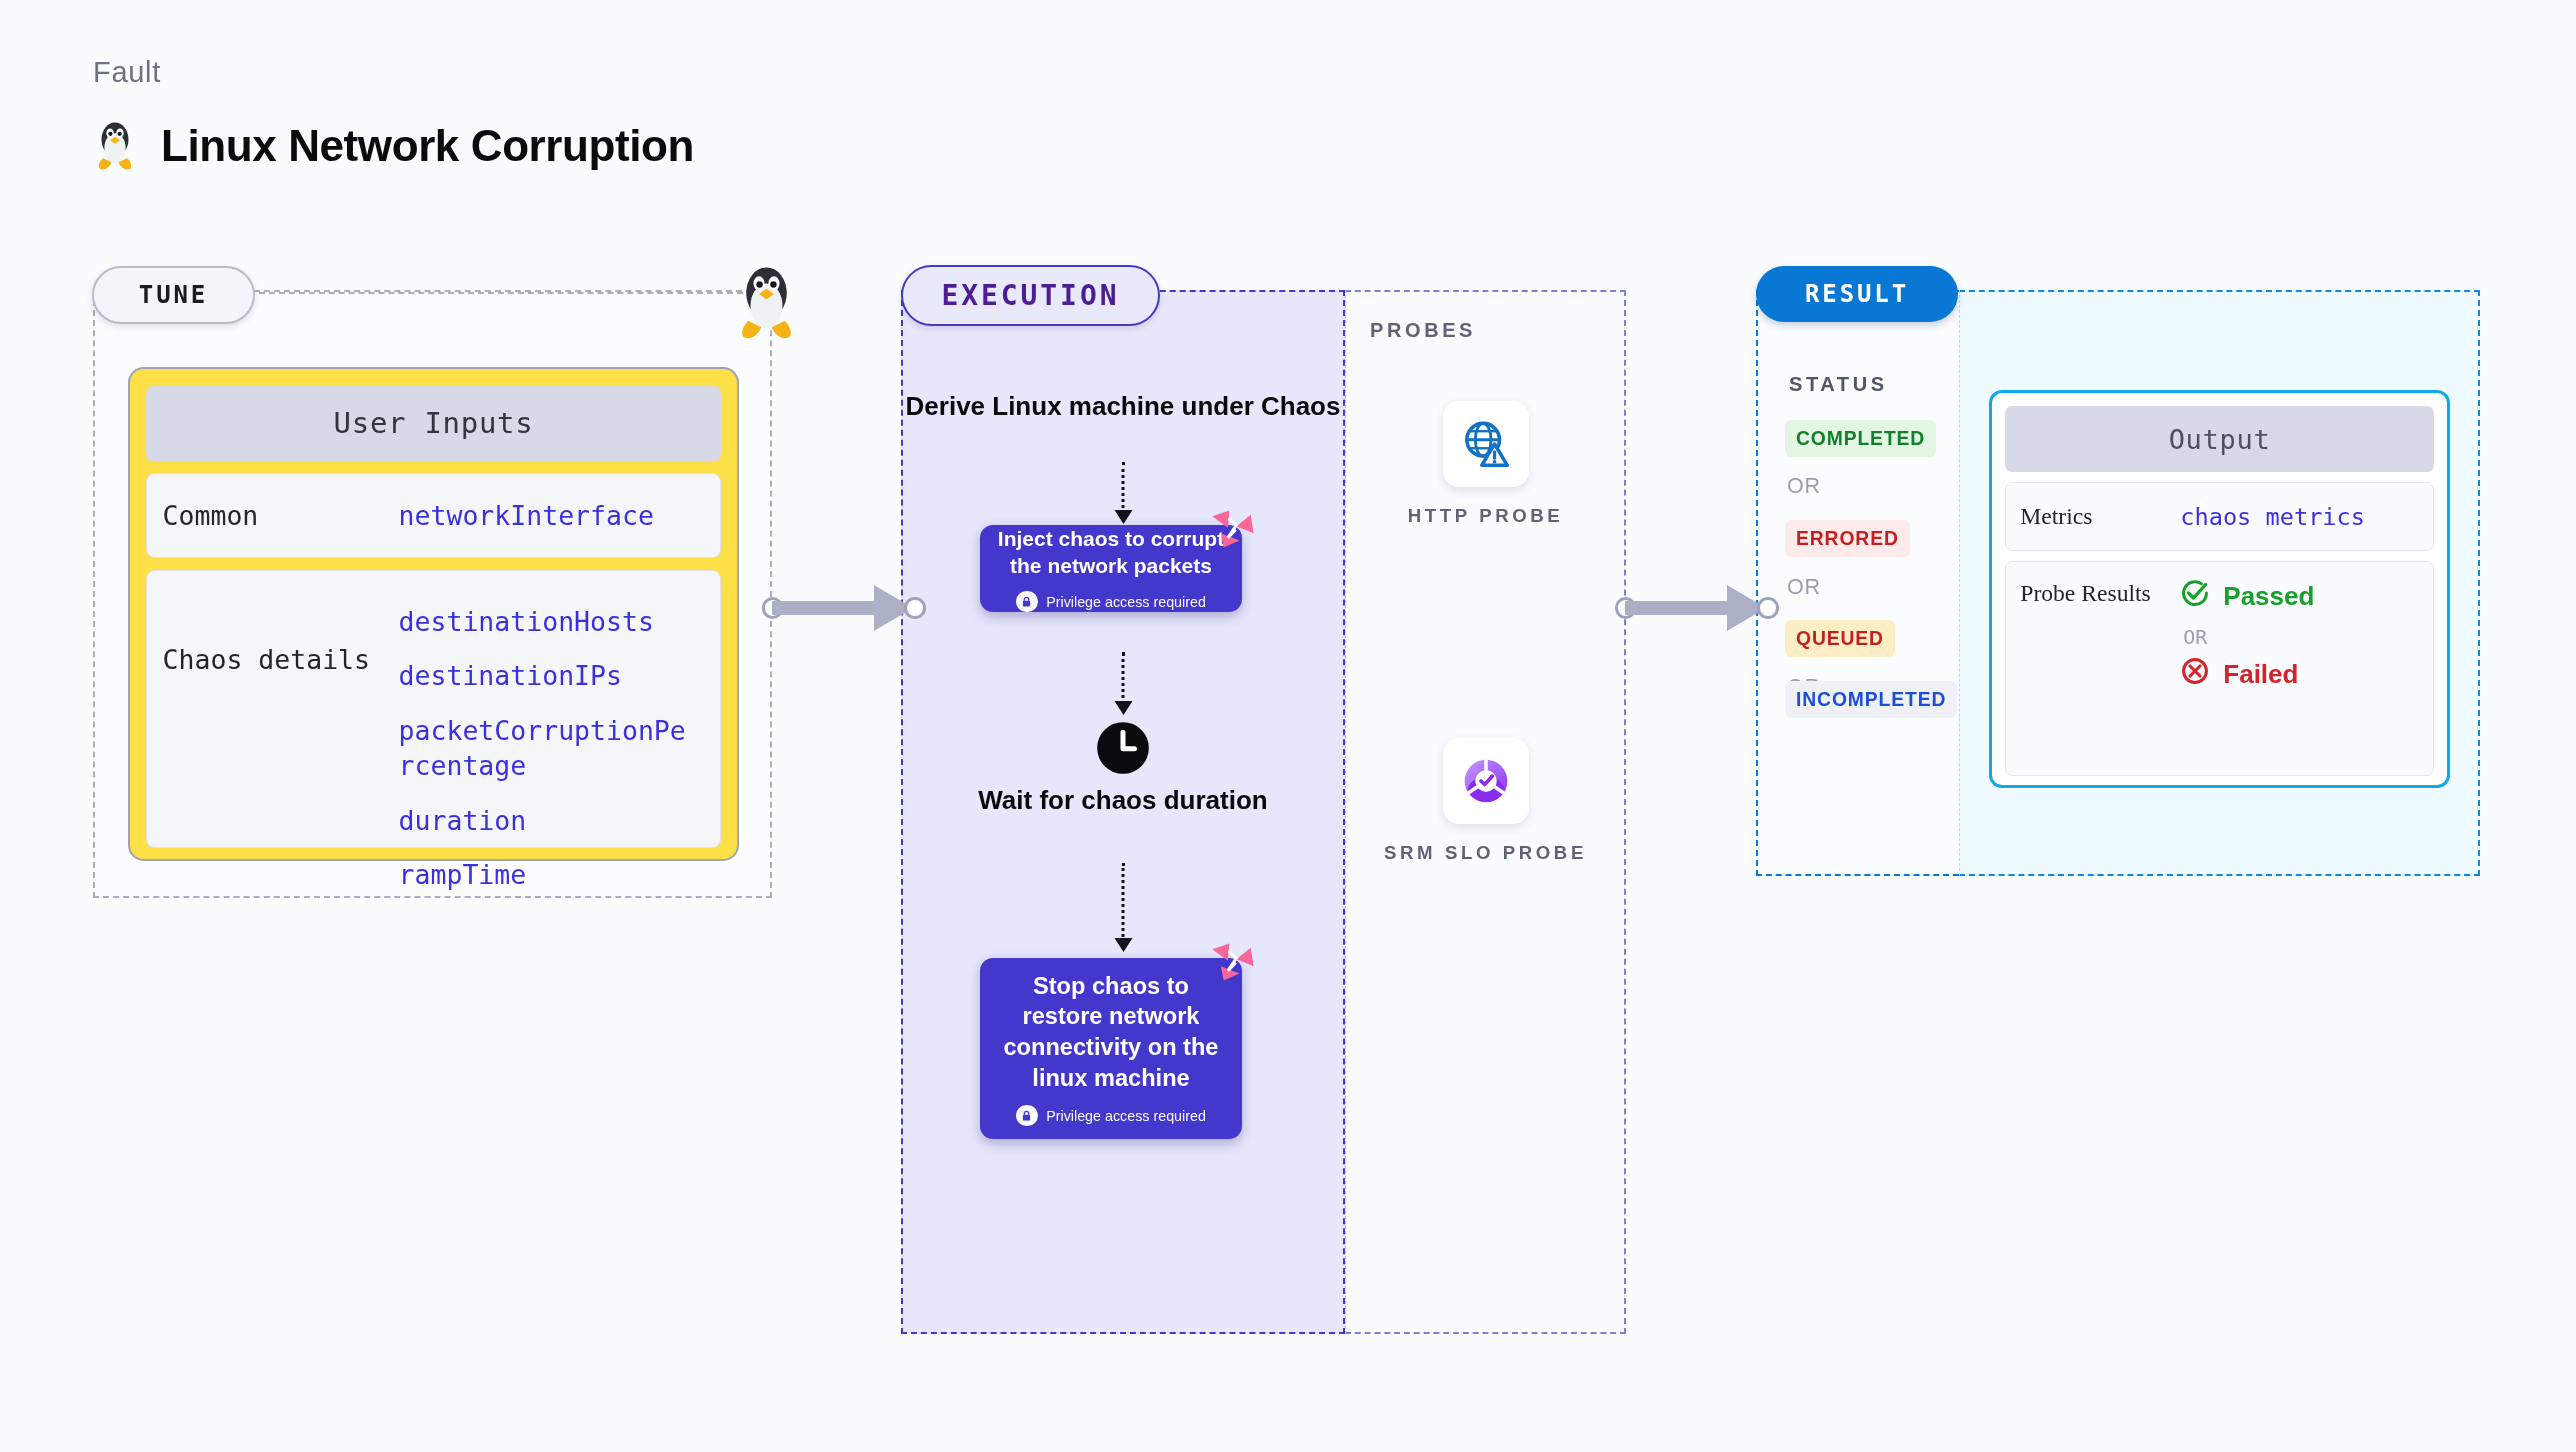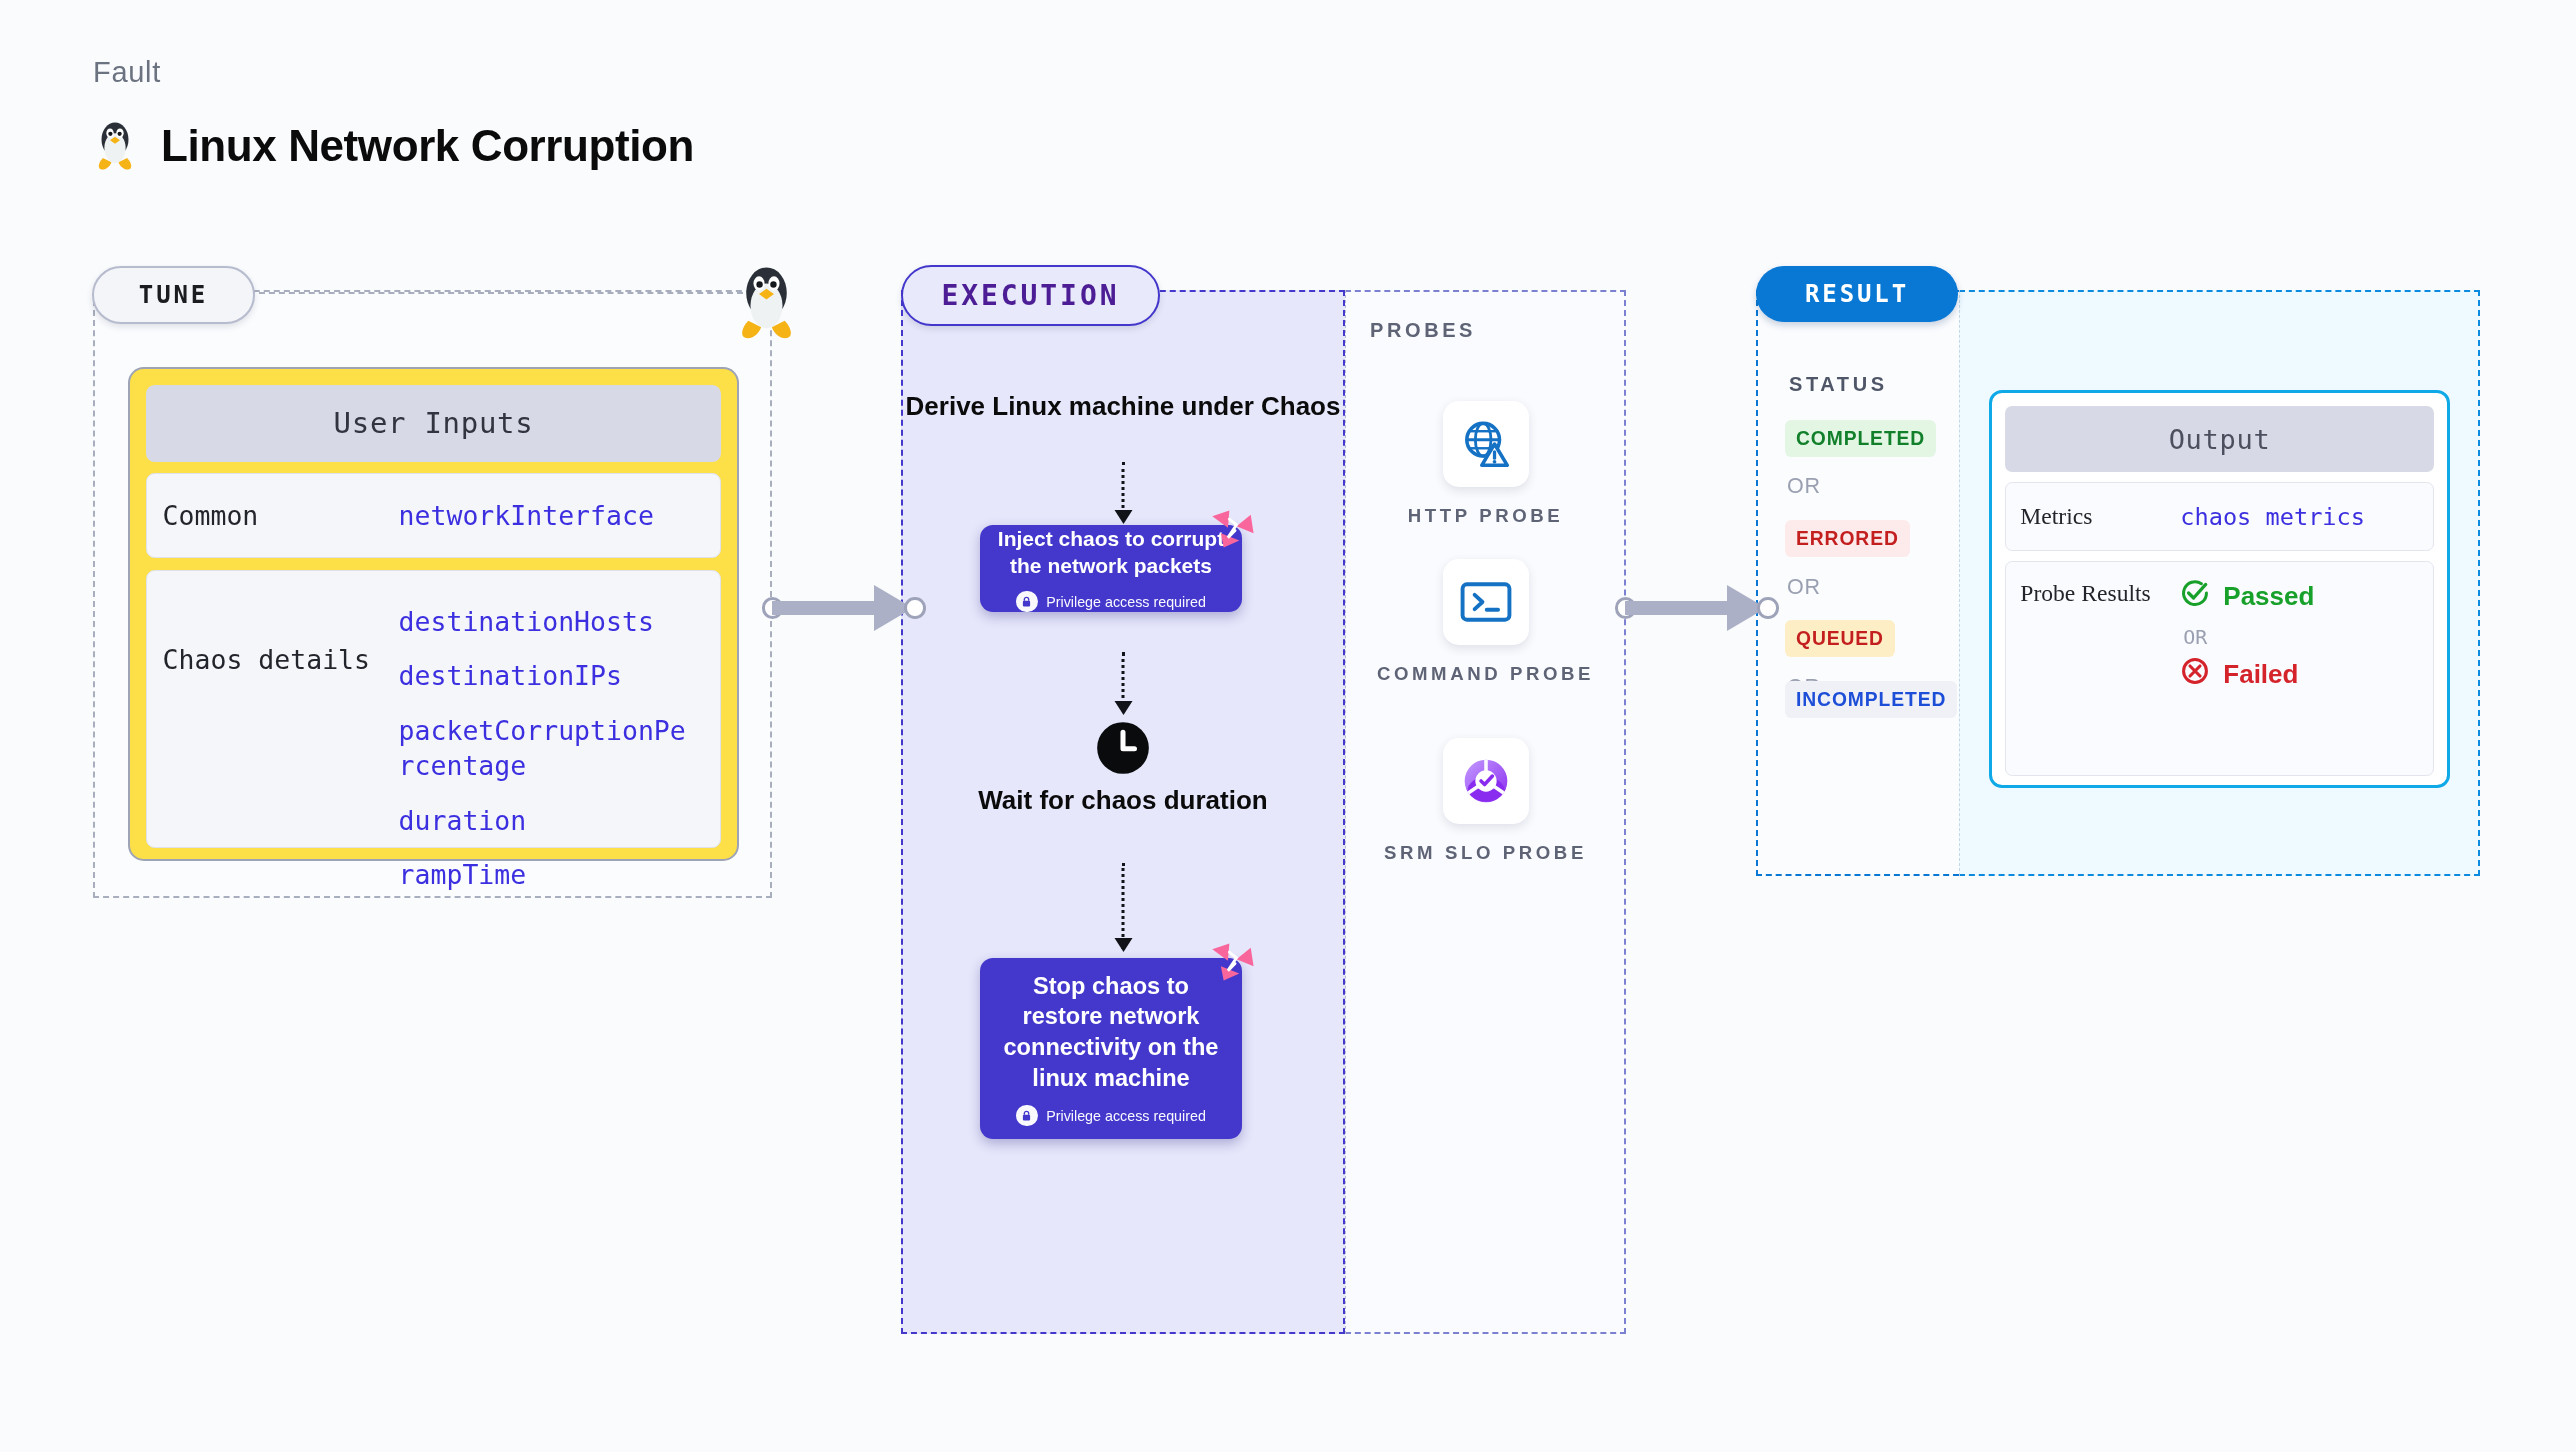--- a/index.html
+++ b/index.html
@@ -406,30 +406,20 @@
         <line x1="15" y1="20" x2="53" y2="20" stroke="#1471c4" stroke-width="3.4"></line>
         <line x1="15" y1="44" x2="53" y2="44" stroke="#1471c4" stroke-width="3.4"></line>
         <path d="M50 38 L68 68 H32 Z" fill="#ffffff" stroke="#1471c4" stroke-width="5" stroke-linejoin="round"></path>
         <line x1="50" y1="49" x2="50" y2="58" stroke="#1471c4" stroke-width="4.6" stroke-linecap="round"></line>
         <circle cx="50" cy="63" r="2.6" fill="#1471c4"></circle>
       </svg>
     </div>
     <div class="probe-label">HTTP PROBE</div>
   </div>
 
-  <div class="probe-item" id="probe-2">
-    <div class="probe-icon-box">
-      <svg width="54" height="44" viewBox="0 0 76 62">
-        <rect x="5" y="6" width="66" height="50" rx="6" stroke="#1471c4" stroke-width="5.5" fill="none"></rect>
-        <path d="M22 21 L33 31 L22 41" stroke="#1471c4" stroke-width="5.5" fill="none" stroke-linecap="round" stroke-linejoin="round"></path>
-        <line x1="39" y1="42" x2="55" y2="42" stroke="#1471c4" stroke-width="5.5" stroke-linecap="round"></line>
-      </svg>
-    </div>
-    <div class="probe-label">COMMAND PROBE</div>
-  </div>
 
   <div class="probe-item" id="probe-3">
     <div class="probe-icon-box">
       <svg width="54" height="54" viewBox="0 0 76 76">
         <defs>
           <linearGradient id="sloGrad" x1="0" y1="0" x2="1" y2="1">
             <stop offset="0%" stop-color="#c39bff"></stop>
             <stop offset="100%" stop-color="#8a2bf0"></stop>
           </linearGradient>
         </defs>

